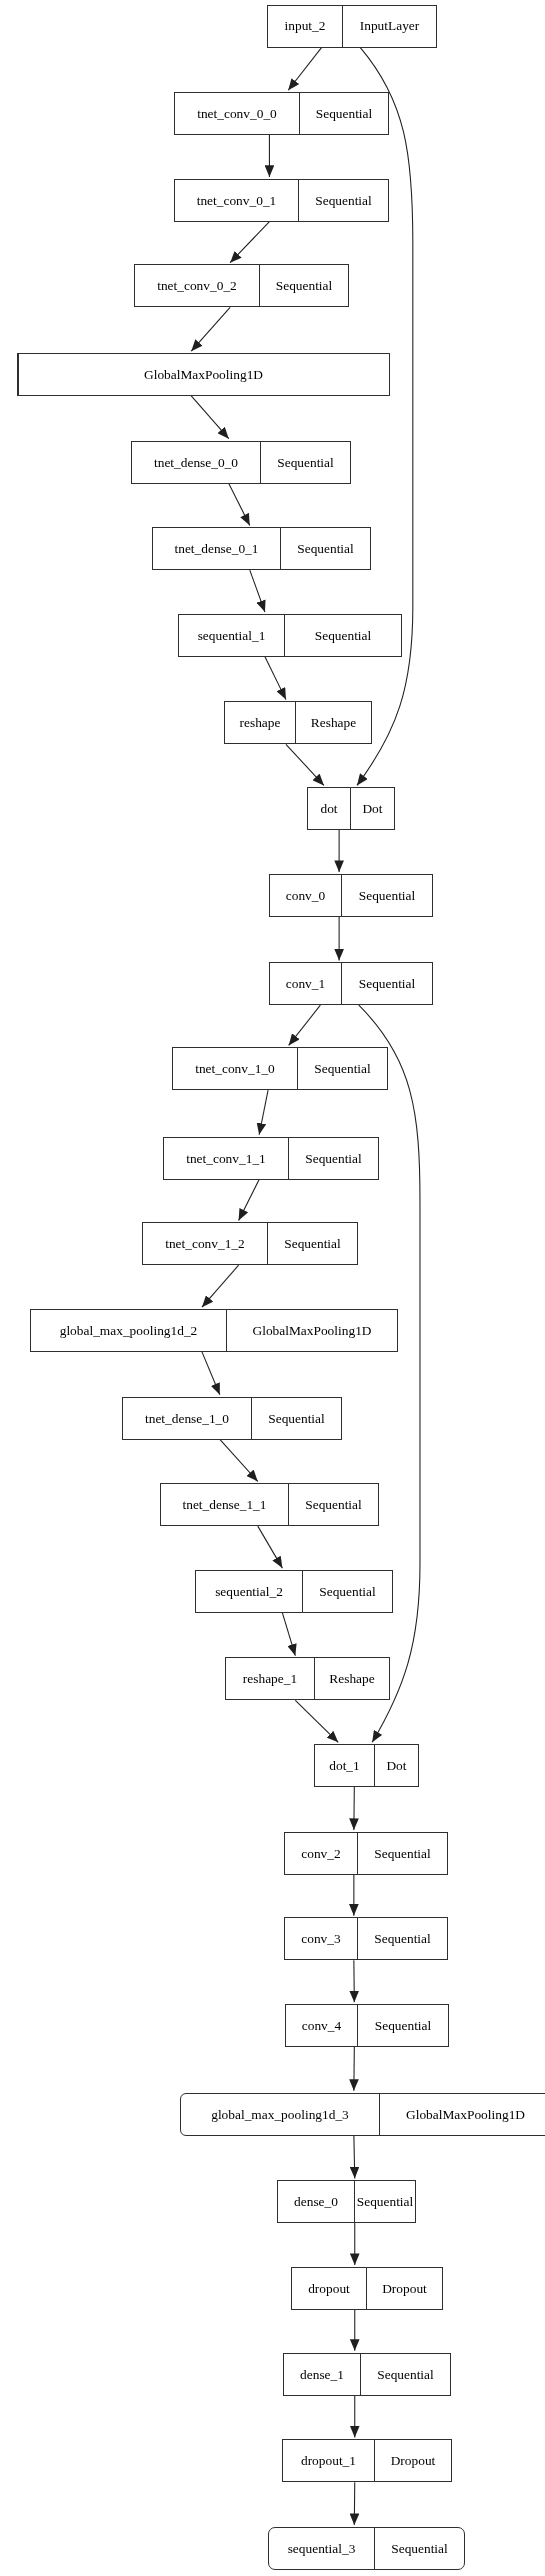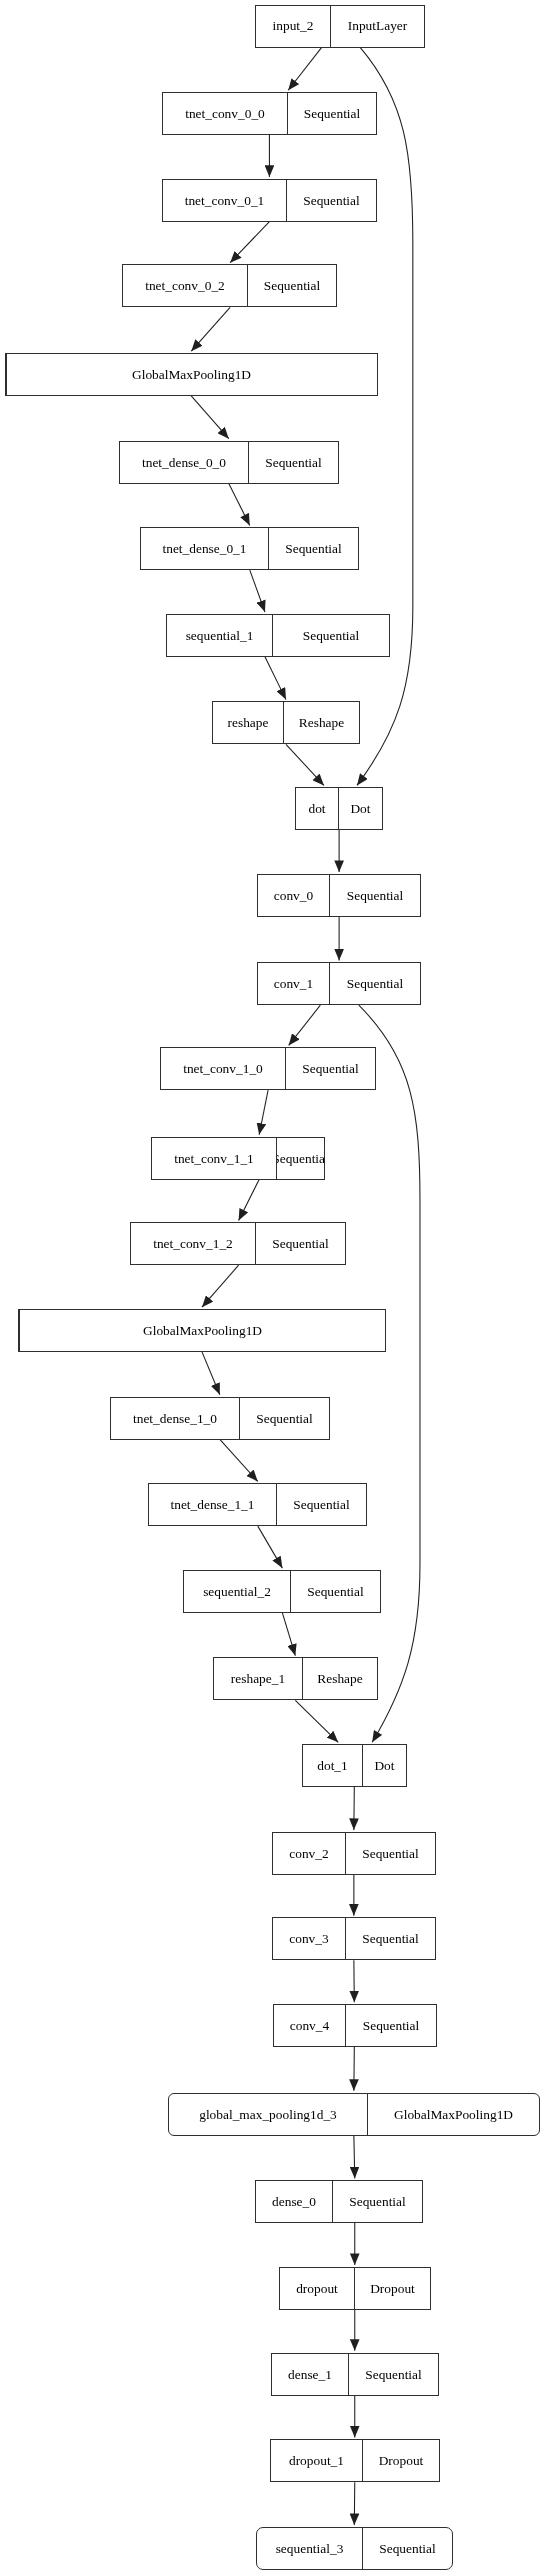--- a/index.html
+++ b/index.html
@@ -9,20 +9,21 @@
     background:var(--bg,#ffffff);
     overflow:hidden;
   }
   #edges{position:absolute;left:0;top:0;pointer-events:none;}
   .node{
     position:absolute;
     display:flex;
     box-sizing:border-box;
     background:#ffffff;
     border:1.1px solid var(--border,#2f2f2f);
+    margin-left:12px;
   }
   .cell{
     display:flex;
     align-items:center;
     justify-content:center;
     font-size:13.4px;
     line-height:1;
     color:var(--text,#000000);
     white-space:nowrap;
     overflow:hidden;
@@ -116,29 +117,30 @@
       <span class="cell type">Sequential</span>
     </div>
     <div class="node" style="left: 257px; top: 962px; width: 164px; height: 43px;">
       <span class="cell name" style="flex: 0 0 71px;">conv_1</span>
       <span class="cell type">Sequential</span>
     </div>
     <div class="node" style="left: 160px; top: 1047px; width: 216px; height: 43px; text-align: center;">
       <span class="cell name" style="flex: 0 0 124px;">tnet_conv_1_0</span>
       <span class="cell type">Sequential</span>
     </div>
-    <div class="node" style="left: 151px; top: 1137px; width: 174px; height: 43px;">
+    <div class="node" style="left: 151px; top: 1137px; width: 216px; height: 43px;">
       <span class="cell name" style="flex: 0 0 124px;">tnet_conv_1_1</span>
       <span class="cell type">Sequential</span>
     </div>
     <div class="node" style="left: 130px; top: 1222px; width: 216px; height: 43px;">
       <span class="cell name" style="flex: 0 0 124px;">tnet_conv_1_2</span>
       <span class="cell type">Sequential</span>
     </div>
     <div class="node" style="left: 18px; top: 1309px; width: 368px; height: 43px;">
+      <span class="cell name" style="flex: 0 0 195px;">global_max_pooling1d_2</span>
       <span class="cell type">GlobalMaxPooling1D</span>
     </div>
     <div class="node" style="left: 110px; top: 1397px; width: 220px; height: 43px;">
       <span class="cell name" style="flex: 0 0 128px;">tnet_dense_1_0</span>
       <span class="cell type">Sequential</span>
     </div>
     <div class="node" style="left: 148px; top: 1483px; width: 219px; height: 43px;">
       <span class="cell name" style="flex: 0 0 127px;">tnet_dense_1_1</span>
       <span class="cell type">Sequential</span>
     </div>
@@ -163,21 +165,21 @@
       <span class="cell type">Sequential</span>
     </div>
     <div class="node" style="left: 273px; top: 2004px; width: 164px; height: 43px;">
       <span class="cell name" style="flex: 0 0 71px;">conv_4</span>
       <span class="cell type">Sequential</span>
     </div>
     <div class="node" style="left: 168px; top: 2093px; width: 372px; height: 43px; border-radius: 6px;">
       <span class="cell name" style="flex: 0 0 198px;">global_max_pooling1d_3</span>
       <span class="cell type">GlobalMaxPooling1D</span>
     </div>
-    <div class="node" style="left: 255px; top: 2180px; width: 168px; height: 43px;">
+    <div class="node" style="left: 265px; top: 2180px; width: 139px; height: 43px;">
       <span class="cell name" style="flex: 0 0 76px;">dense_0</span>
       <span class="cell type">Sequential</span>
     </div>
     <div class="node" style="left: 279px; top: 2267px; width: 152px; height: 43px;">
       <span class="cell name" style="flex: 0 0 74px;">dropout</span>
       <span class="cell type">Dropout</span>
     </div>
     <div class="node" style="left: 271px; top: 2353px; width: 168px; height: 43px;">
       <span class="cell name" style="flex: 0 0 76px;">dense_1</span>
       <span class="cell type">Sequential</span>

